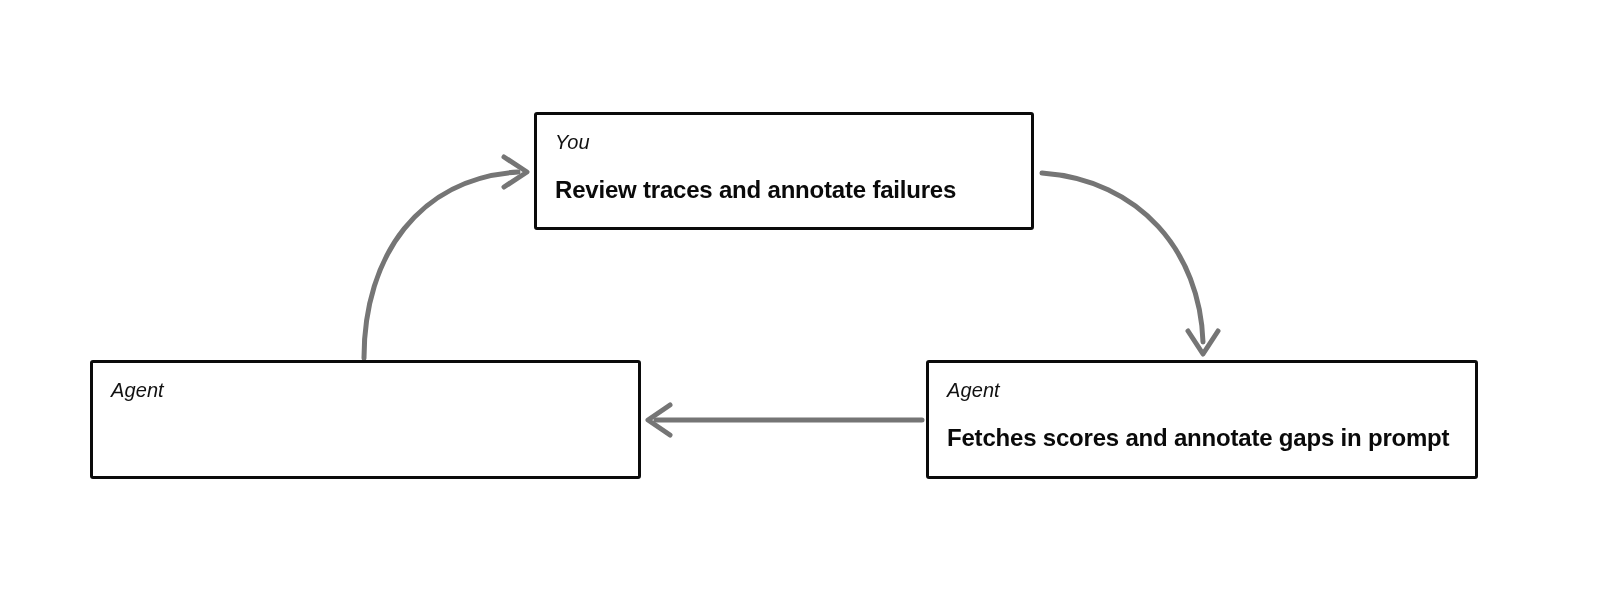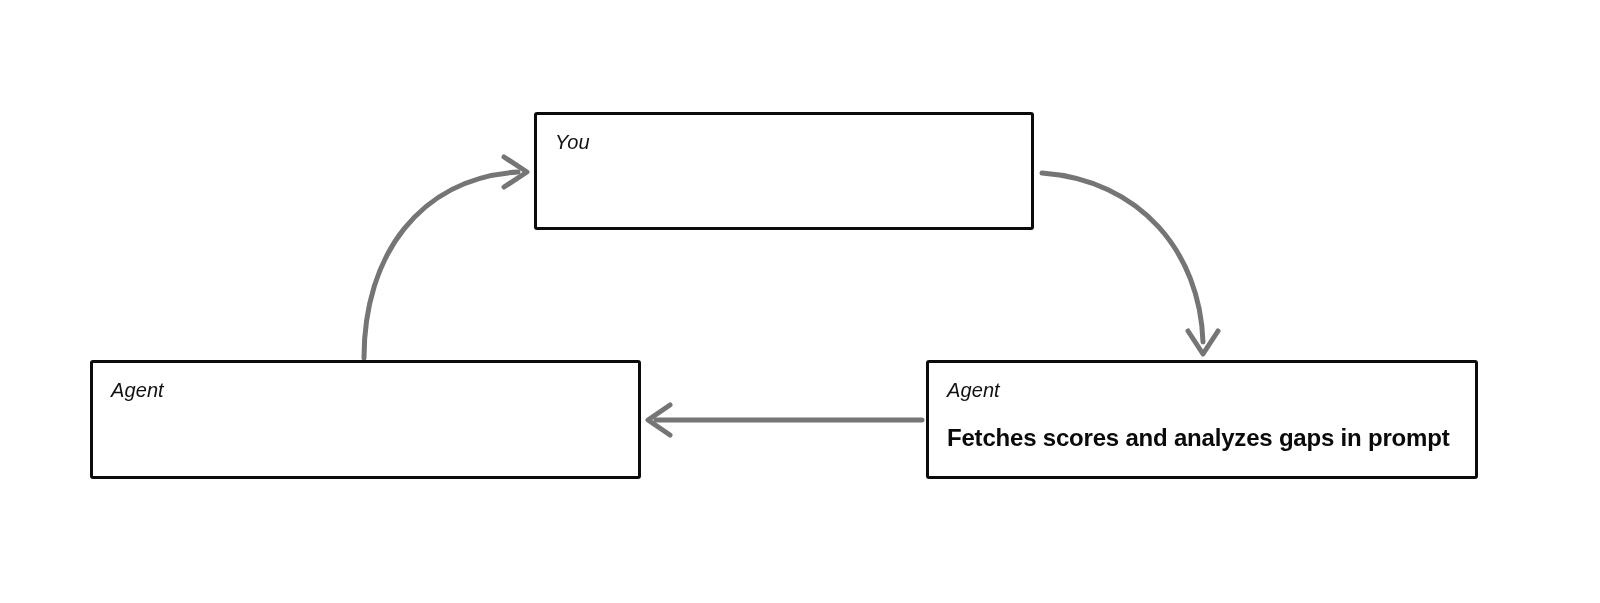--- a/index.html
+++ b/index.html
@@ -72,24 +72,25 @@
     </g>
 
     <g>
       <path d="M 922,420 L 656,420" fill="none" stroke="#757575" stroke-width="5" stroke-linecap="round" stroke-linejoin="round"></path>
       <path d="M 670,405 L 648,420 L 670,435" fill="none" stroke="#757575" stroke-width="5" stroke-linecap="round" stroke-linejoin="round"></path>
     </g>
   </svg>
 
   <div class="node" id="node-you">
     <div class="node-role">You</div>
+    <div class="node-title">Review traces and annotate failures</div>
   </div>
 
   <div class="node" id="node-fetches">
     <div class="node-role">Agent</div>
-    <div class="node-title">Fetches scores and analyzes gaps in prompt</div>
+    <div class="node-title">Fetches scores and annotate gaps in prompt</div>
   </div>
 
   <div class="node" id="node-updates">
     <div class="node-role">Agent</div>
   </div>
 
 </div>
 
 </body></html>

